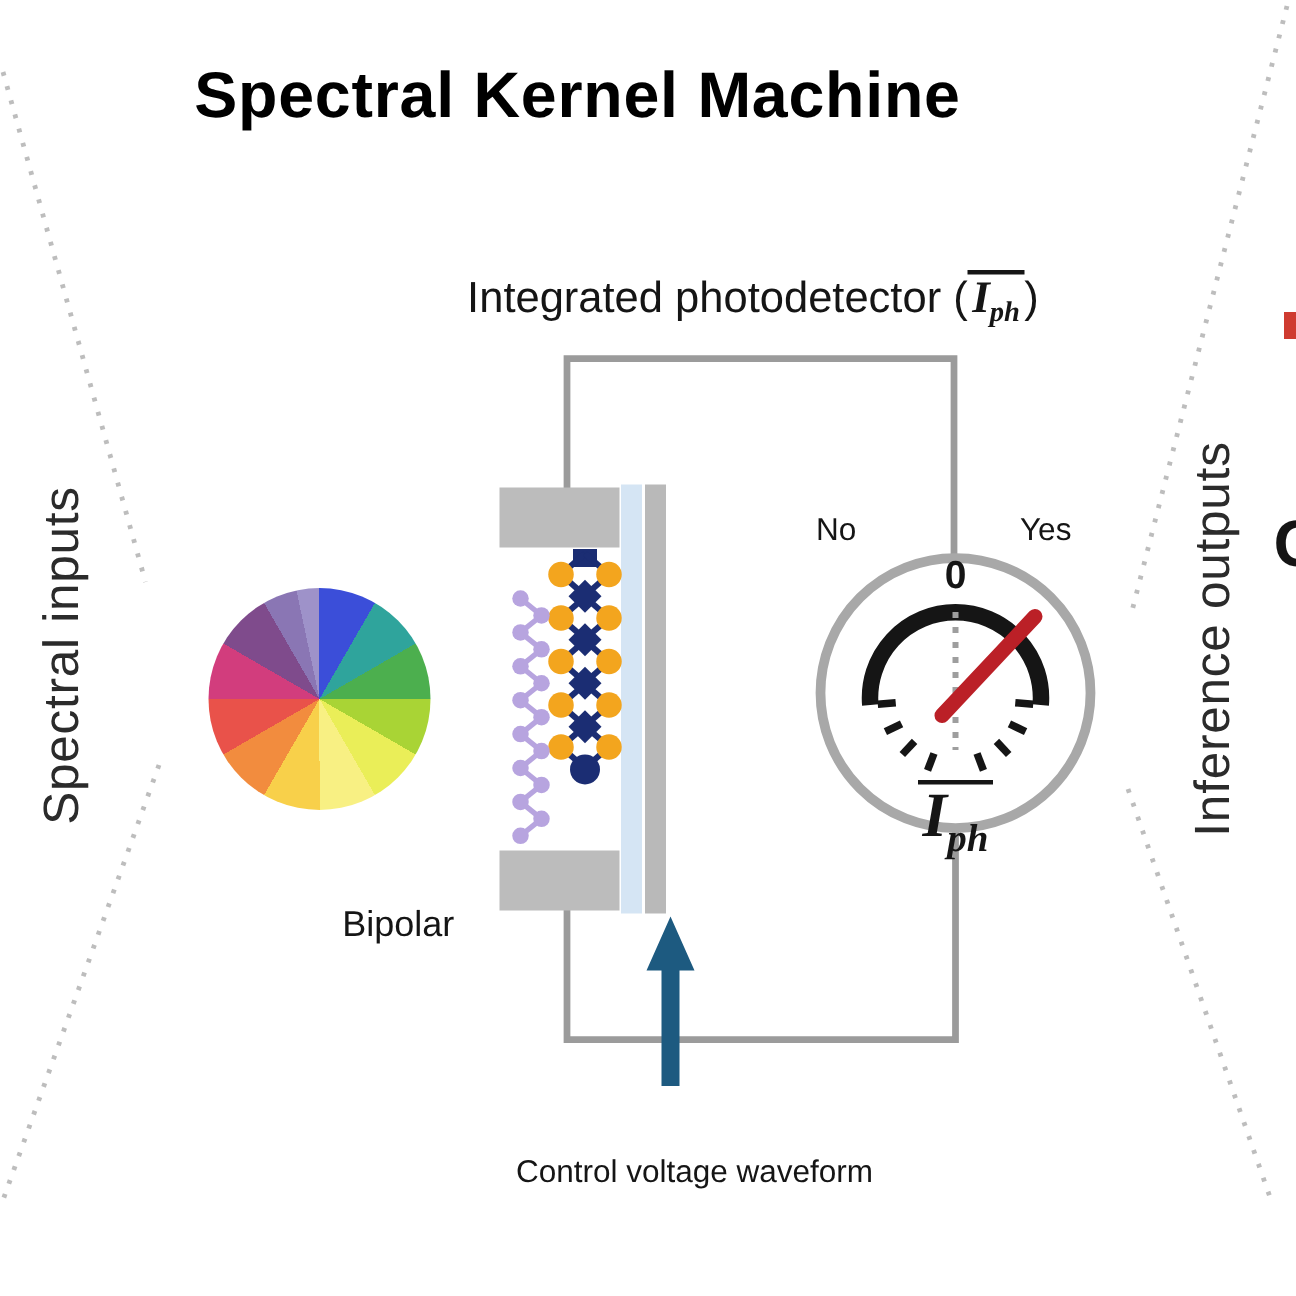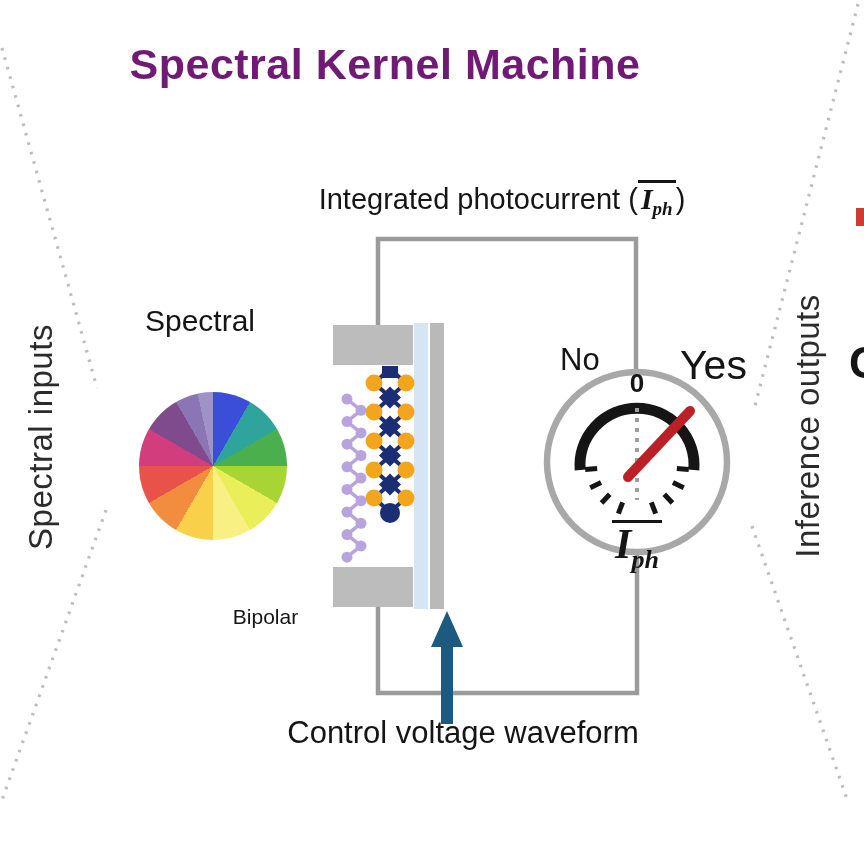--- a/index.html
+++ b/index.html
@@ -8,26 +8,26 @@
     background:#ffffff;color:#151515;
     font-family:"Liberation Sans",sans-serif;
   }
   .abs{position:absolute;}
   .ctr{text-align:center;}
   svg#art{position:absolute;left:0;top:0;}
   #title{left:128px;top:40px;width:514px;font-size:43px;font-weight:bold;letter-spacing:.5px;color:#6e6e6e;}
   #photocurrent{left:296px;top:180px;width:412px;font-size:29px;white-space:nowrap;}
   #encoder{left:115px;top:302px;width:170px;font-size:30px;line-height:38px;}
   #wheel{left:139px;top:392px;width:148px;height:148px;border-radius:50%;}
-  #gauge-no{left:560px;top:342px;font-size:31px;}
-  #gauge-yes{left:680px;top:342px;font-size:41px;}
+  #gauge-no{left:544px;top:342px;font-size:21px;}
+  #gauge-yes{left:680px;top:342px;font-size:21px;}
   #gauge-zero{left:622px;top:368px;width:30px;font-size:26px;font-weight:bold;}
   #gauge-symbol{left:577px;top:520px;width:120px;}
-  #detector-label{left:148px;top:598px;width:235px;font-size:21px;line-height:37px;}
-  #control-label{left:248px;top:715px;width:430px;font-size:31px;}
+  #detector-label{left:148px;top:598px;width:235px;font-size:24px;line-height:37px;}
+  #control-label{left:248px;top:770px;width:430px;font-size:21px;}
   .rot{transform:translate(-50%,-50%) rotate(-90deg);white-space:nowrap;font-size:33px;color:#2b2b2b;letter-spacing:.5px;}
   #left-label{left:41px;top:437px;}
   #right-label{left:808px;top:426px;}
   .math{font-family:"Liberation Serif",serif;font-style:italic;font-weight:bold;}
   .ovl{display:inline-block;border-top:3px solid #151515;line-height:.95;padding:2px 3px 0 3px;text-align:center;}
   .m-big{font-size:30px;}
   .m-sub{font-size:19px;vertical-align:-6px;}
   .g-big{font-size:42px;}
   .g-sub{font-size:26px;vertical-align:-10px;}
   #red-fragment{left:856px;top:208px;width:8px;height:18px;}
@@ -133,28 +133,27 @@
       <line x1="664.2799344025" y1="494.25414806476687" x2="672.4639147232499" y2="503.0303924841969" stroke="#151515" stroke-width="5"></line>
       <line x1="672.9517618519667" y1="482.5348458715631" x2="683.7372904075567" y2="487.795299633032" stroke="#151515" stroke-width="5"></line>
       <line x1="676.8477879236698" y1="468.48622970990635" x2="688.8021243007707" y2="469.5320986228782" stroke="#151515" stroke-width="5"></line>
     </g>
   <line x1="637" y1="408" x2="637" y2="500" stroke="#9e9e9e" stroke-width="4" stroke-dasharray="4 6"></line>
   <line x1="628" y1="477" x2="690" y2="411" stroke="#bb2027" stroke-width="10" stroke-linecap="round"></line>
 </svg>
 
 <div id="wheel" class="abs" style="background: conic-gradient(rgb(59, 78, 217) 0deg, rgb(59, 78, 217) 30deg, rgb(47, 164, 156) 30deg, rgb(47, 164, 156) 60deg, rgb(76, 175, 78) 60deg, rgb(76, 175, 78) 90deg, rgb(169, 212, 53) 90deg, rgb(169, 212, 53) 120deg, rgb(234, 238, 88) 120deg, rgb(234, 238, 88) 150deg, rgb(248, 240, 131) 150deg, rgb(248, 240, 131) 180deg, rgb(248, 208, 74) 180deg, rgb(248, 208, 74) 210deg, rgb(242, 140, 62) 210deg, rgb(242, 140, 62) 240deg, rgb(233, 82, 74) 240deg, rgb(233, 82, 74) 270deg, rgb(210, 61, 125) 270deg, rgb(210, 61, 125) 300deg, rgb(127, 75, 140) 300deg, rgb(127, 75, 140) 330deg, rgb(138, 118, 180) 330deg, rgb(138, 118, 180) 348deg, rgb(158, 146, 201) 348deg, rgb(158, 146, 201) 360deg);"></div>
 
-<div id="title" class="abs ctr" style="color: #701a75;">Spectral Kernel Machine</div>
+<div id="title" class="abs ctr" style="color: #000000;">Spectral Kernel Machine</div>
 
 <div id="photocurrent" class="abs ctr">
-  <span>Integrated photocurrent (</span><span class="ovl"><span class="math m-big">I</span><span class="math m-sub">ph</span></span><span>)</span>
+  <span>Integrated photodetector (</span><span class="ovl"><span class="math m-big">I</span><span class="math m-sub">ph</span></span><span>)</span>
 </div>
 
 <div id="encoder" class="abs ctr">
-  <div>Spectral</div>
 </div>
 
 <div id="gauge-no" class="abs">No</div>
 <div id="gauge-yes" class="abs">Yes</div>
 <div id="gauge-zero" class="abs ctr">0</div>
 
 <div id="gauge-symbol" class="abs ctr">
   <span class="ovl"><span class="math g-big">I</span><span class="math g-sub">ph</span></span>
 </div>
 

